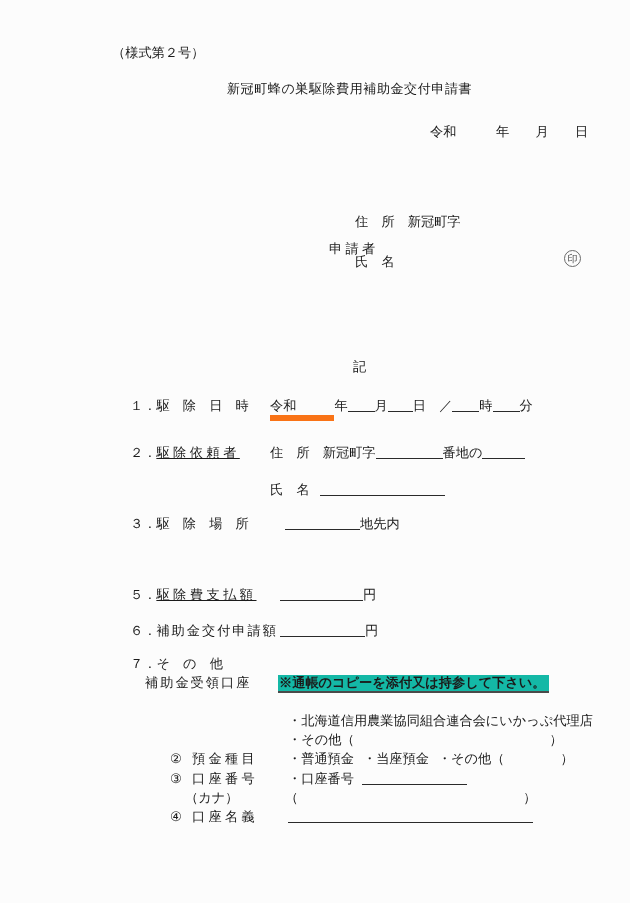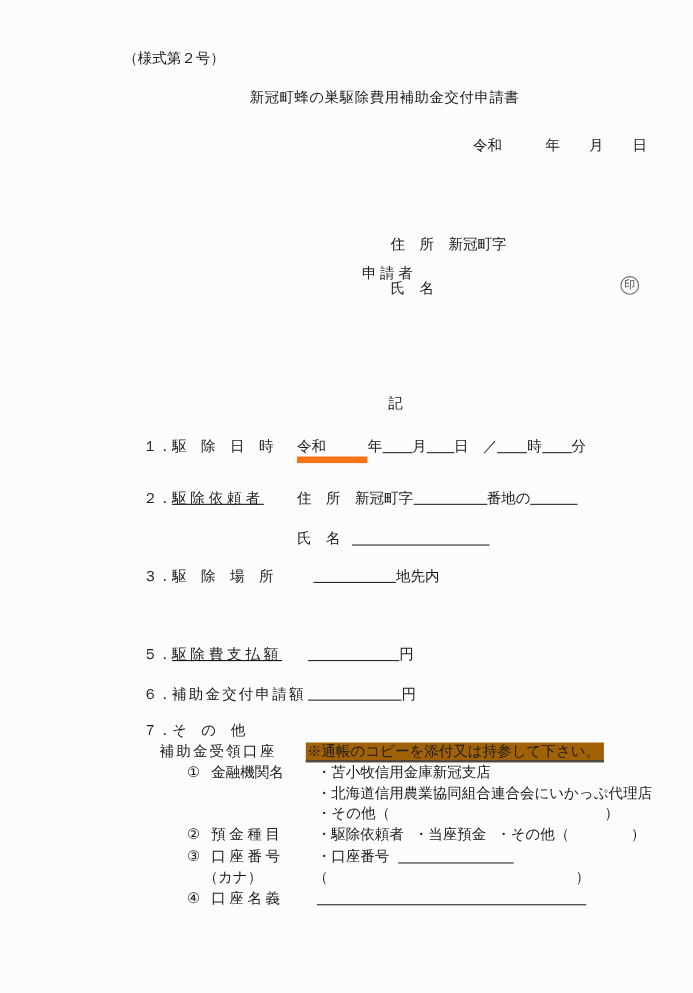--- a/index.html
+++ b/index.html
@@ -11,21 +11,21 @@
   .abs{position:absolute;white-space:nowrap;}
   .bl{display:inline-block;border-bottom:1px solid #2a2a2a;height:13px;vertical-align:-2px;}
   .gap{display:inline-block;height:1px;}
   .numcol{display:inline-block;}
   .lblcol{display:inline-block;}
   .ulx{border-bottom:6px solid #f97316;display:inline-block;}
   .title{font-size:13px;letter-spacing:0.6px;}
   .ls2{letter-spacing:2px;}
   .ls3{letter-spacing:3.5px;text-decoration:underline;}
   .body-par{white-space:normal;width:512px;line-height:19px;text-indent:13px;}
-  .note{background:#a16207;border-bottom:2px solid #4a4a4a;padding:0 3px 1px 1px;}
+  .note{background:#14b8a6;border-bottom:2px solid #4a4a4a;padding:0 3px 1px 1px;font-weight:bold;}
   .seal{
     display:inline-block;width:15px;height:15px;border:1px solid #6a6a6a;border-radius:50%;
     font-size:10px;line-height:15px;text-align:center;color:#4a4a4a;
   }
 </style>
 </head>
 <body>
 
 <div class="page">
 
@@ -68,30 +68,27 @@
     <span class="lblcol" style="width:150px"><span>６．</span><span class="ls2">補助金交付申請額</span></span><span class="bl" style="width:85px"></span><span>円</span>
   </div>
 
   <div class="abs" style="top:655px;left:130px">
     <span>７．</span><span>そ　の　他</span>
   </div>
   <div class="abs" style="top:674px;left:145px">
     <span class="lblcol ls2" style="width:133px">補助金受領口座</span><span class="note">※通帳のコピーを添付又は持参して下さい。</span>
   </div>
 
-  <div class="abs" style="top:693px;left:170px">
-    <span class="numcol" style="width:22px">①</span><span class="lblcol" style="width:96px">金融機関名</span><span>・苫小牧信用金庫新冠支店</span>
-  </div>
   <div class="abs" style="top:731px;left:288px">
     <span>・その他（</span><span class="gap" style="width:195px"></span><span>）</span>
   </div>
   <div class="abs" style="top:712px;left:288px">・北海道信用農業協同組合連合会にいかっぷ代理店</div>
 
   <div class="abs" style="top:750px;left:170px">
-    <span class="numcol" style="width:22px">②</span><span class="lblcol" style="width:96px">預 金 種 目</span><span>・駆除依頼者</span><span class="gap" style="width:9px"></span><span>・当座預金</span><span class="gap" style="width:9px"></span><span>・その他（</span><span class="gap" style="width:56px"></span><span>）</span>
+    <span class="numcol" style="width:22px">②</span><span class="lblcol" style="width:96px">預 金 種 目</span><span>・普通預金</span><span class="gap" style="width:9px"></span><span>・当座預金</span><span class="gap" style="width:9px"></span><span>・その他（</span><span class="gap" style="width:56px"></span><span>）</span>
   </div>
 
   <div class="abs" style="top:770px;left:170px">
     <span class="numcol" style="width:22px">③</span><span class="lblcol" style="width:96px">口 座 番 号</span><span>・口座番号</span><span class="gap" style="width:8px"></span><span class="bl" style="width:105px"></span>
   </div>
   <div class="abs" style="top:789px;left:185px">
     <span class="lblcol" style="width:100px">（カナ）</span><span>（</span><span class="gap" style="width:225px"></span><span>）</span>
   </div>
 
   <div class="abs" style="top:808px;left:170px">

